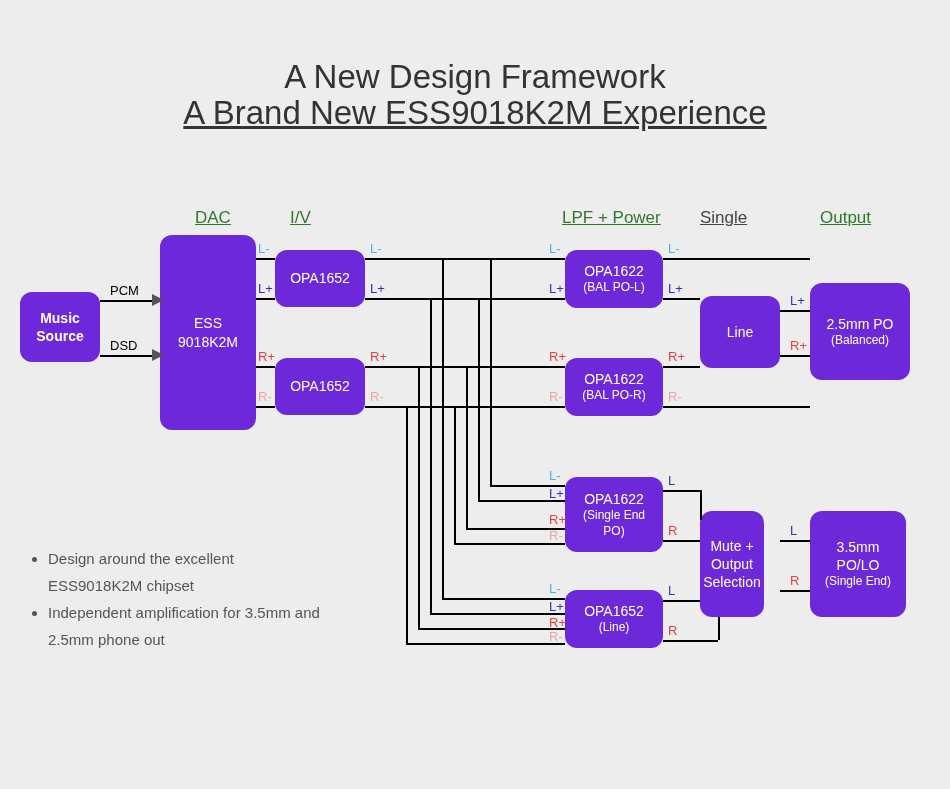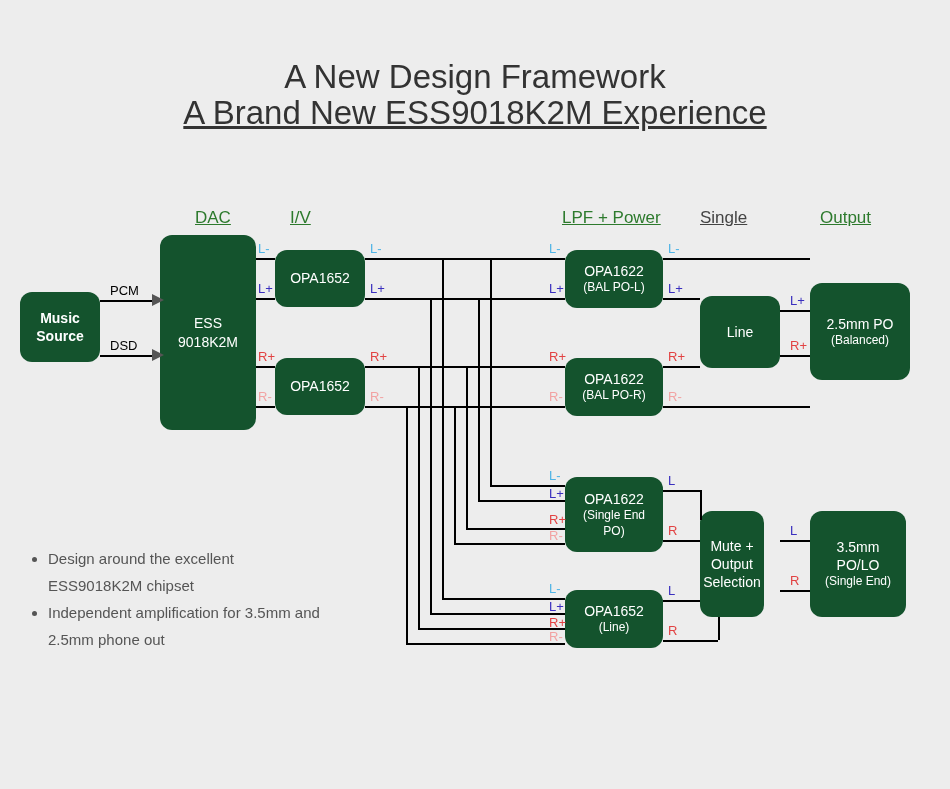--- a/index.html
+++ b/index.html
@@ -24,21 +24,21 @@
     position: absolute;
     top: 208px;
     font-size: 17px;
     color: #2d7a2d;
     text-decoration: underline;
   }
   .col-header.dark { color: #444; }
 
   .box {
     position: absolute;
-    background: #14532d;
+    background: #6d28d9;
     color: #fff;
     border-radius: 12px;
     display: flex;
     align-items: center;
     justify-content: center;
     text-align: center;
     font-size: 14px;
     line-height: 1.3;
     padding: 6px;
   }

